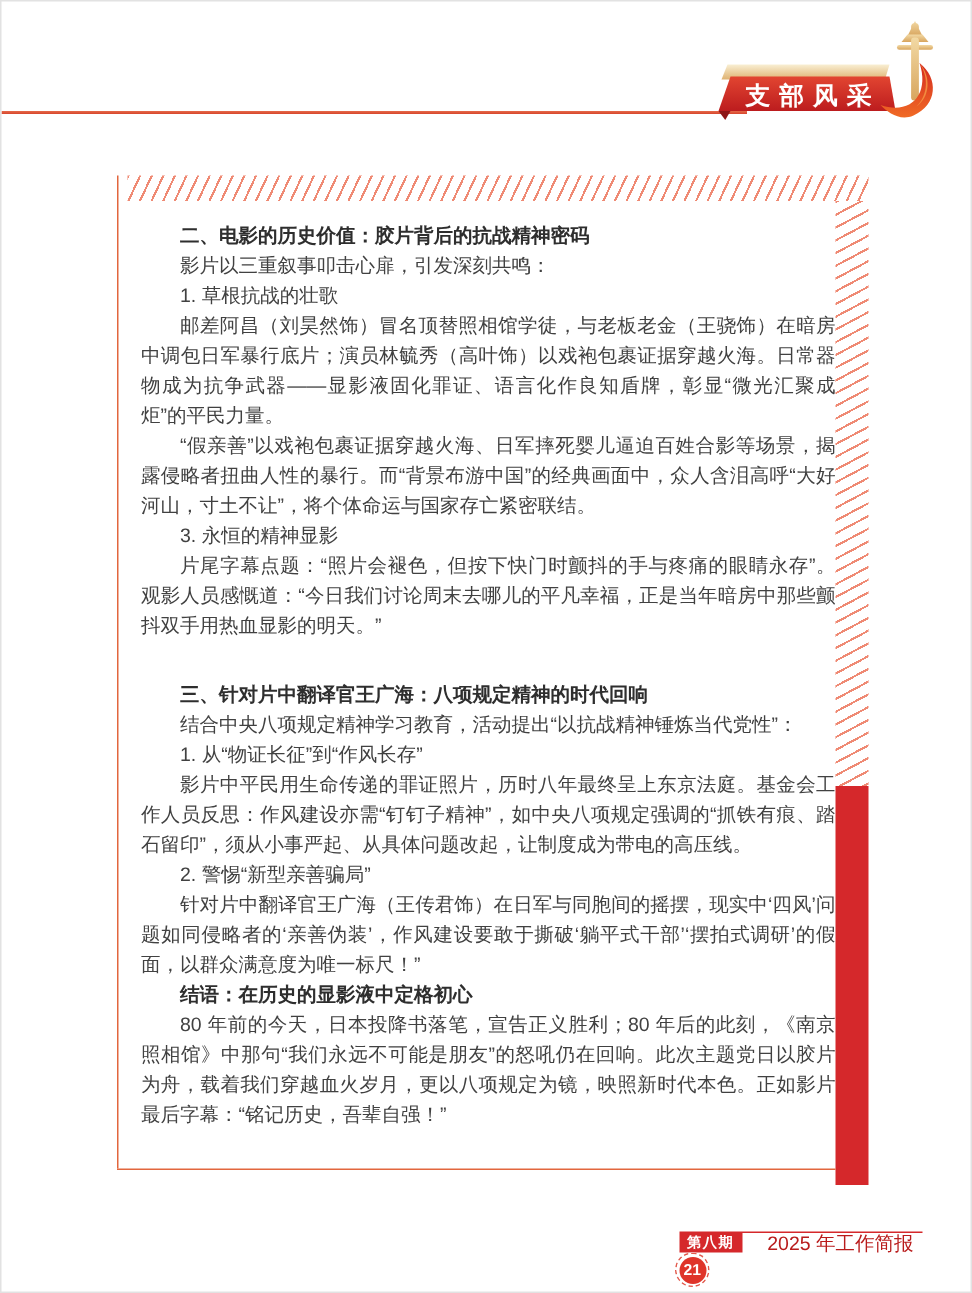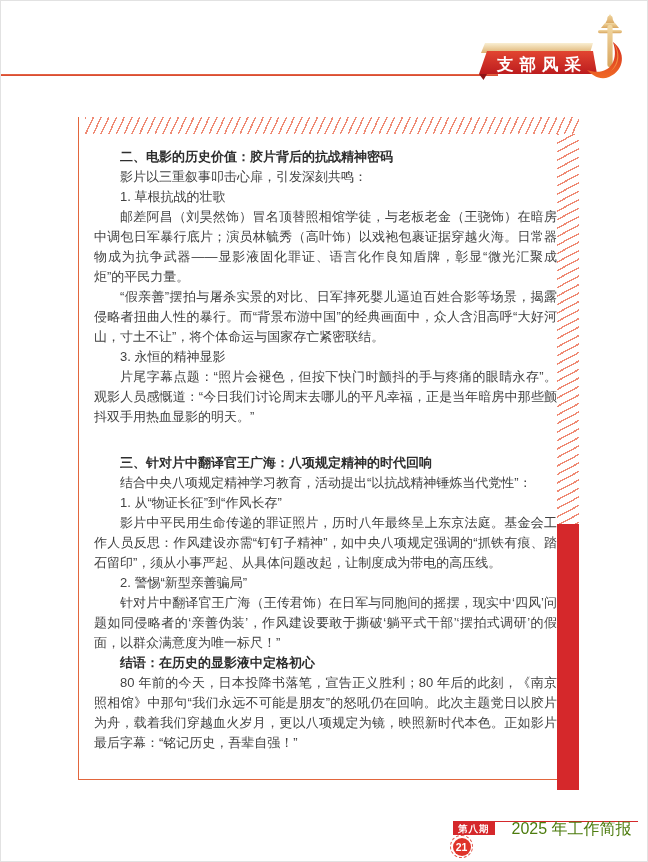--- a/index.html
+++ b/index.html
@@ -70,21 +70,21 @@
   }
   .footer-strip {
     display:flex; align-items:center; margin-top:3px;
     border-top:1px solid #d5282b;
   }
   .issue-badge {
     background:#d5282b; color:#ffffff; font-size:9.5px; font-weight:bold;
     line-height:13px; padding:0 5px; letter-spacing:1px; white-space:nowrap;
   }
   .bulletin-title {
-    font-size:16px; color:#4d7c0f; line-height:13px;
+    font-size:13px; color:#b91c1c; line-height:13px;
     padding:0 6px 0 17px; white-space:nowrap;
   }
   .pagenum-ring {
     margin-left:-3px; margin-top:0; padding:1.5px;
     border:1px dashed #e2584b; border-radius:50%;
     background:#ffffff; z-index:2;text-align:center;
   }
   .pagenum {
     display:flex; align-items:center; justify-content:center;
     width:18px; height:18px; border-radius:50%;
@@ -143,21 +143,21 @@
   <div class="red-bar"></div>
   <div class="frame-left"></div>
   <div class="frame-bottom"></div>
 
   <main class="content" id="article">
       <section>
         <h3>二、电影的历史价值：胶片背后的抗战精神密码</h3>
         <p>影片以三重叙事叩击心扉，引发深刻共鸣：</p>
         <p>1. 草根抗战的壮歌</p>
         <p>邮差阿昌（刘昊然饰）冒名顶替照相馆学徒，与老板老金（王骁饰）在暗房中调包日军暴行底片；演员林毓秀（高叶饰）以戏袍包裹证据穿越火海。日常器物成为抗争武器——显影液固化罪证、语言化作良知盾牌，彰显“微光汇聚成炬”的平民力量。</p>
-        <p>“假亲善”摆拍与屠杀实景的对比、日军摔死婴儿逼迫百姓合影等场景，揭露侵略者扭曲人性的暴行。而“背景布游中国”的经典画面中，众人含泪高呼“大好河山，寸土不让”，将个体命运与国家存亡紧密联结。</p>
+        <p>“假亲善”以戏袍包裹证据穿越火海、日军摔死婴儿逼迫百姓合影等场景，揭露侵略者扭曲人性的暴行。而“背景布游中国”的经典画面中，众人含泪高呼“大好河山，寸土不让”，将个体命运与国家存亡紧密联结。</p>
         <p>3. 永恒的精神显影</p>
         <p>片尾字幕点题：“照片会褪色，但按下快门时颤抖的手与疼痛的眼睛永存”。观影人员感慨道：“今日我们讨论周末去哪儿的平凡幸福，正是当年暗房中那些颤抖双手用热血显影的明天。”</p>
       </section>
       <section>
         <h3>三、针对片中翻译官王广海：八项规定精神的时代回响</h3>
         <p>结合中央八项规定精神学习教育，活动提出“以抗战精神锤炼当代党性”：</p>
         <p>1. 从“物证长征”到“作风长存”</p>
         <p>影片中平民用生命传递的罪证照片，历时八年最终呈上东京法庭。基金会工作人员反思：作风建设亦需“钉钉子精神”，如中央八项规定强调的“抓铁有痕、踏石留印”，须从小事严起、从具体问题改起，让制度成为带电的高压线。</p>
         <p>2. 警惕“新型亲善骗局”</p>
         <p>针对片中翻译官王广海（王传君饰）在日军与同胞间的摇摆，现实中‘四风’问题如同侵略者的‘亲善伪装’，作风建设要敢于撕破‘躺平式干部’‘摆拍式调研’的假面，以群众满意度为唯一标尺！”</p>

